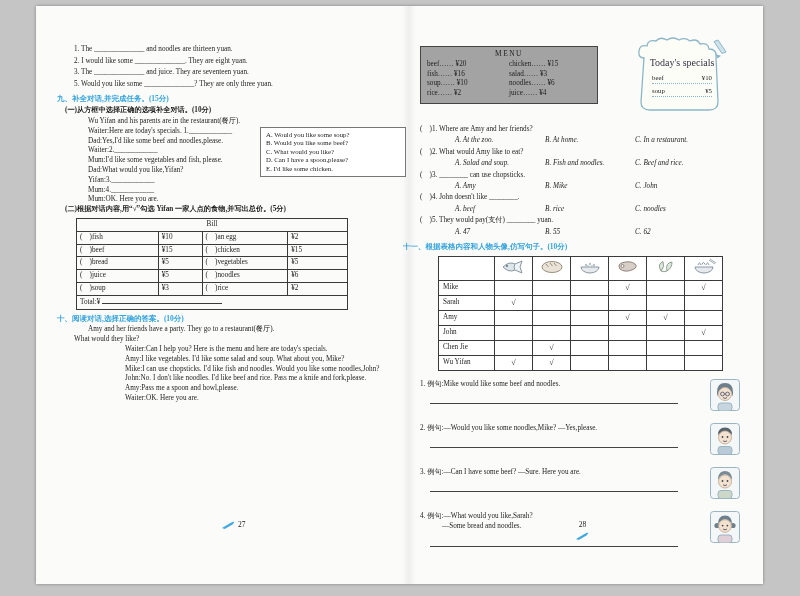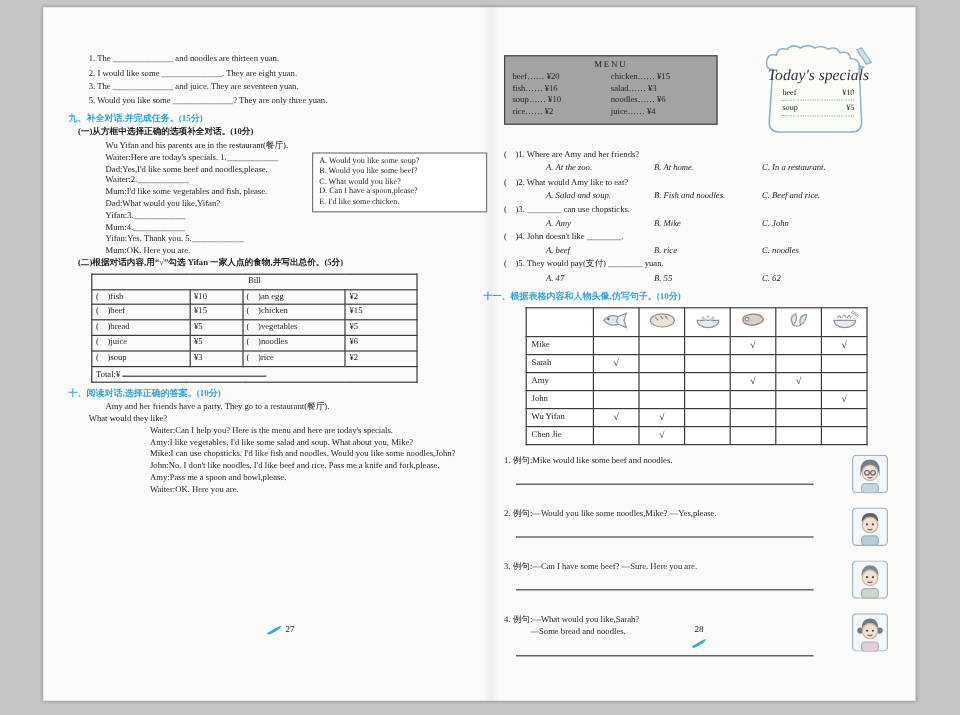--- a/index.html
+++ b/index.html
@@ -24,21 +24,21 @@
   .tblank{display:inline-block;width:120px;border-bottom:1px solid #3a3a3a;height:7px;}
   .intro10a{text-indent:14px;}
   .d10{padding-left:64px;text-indent:-13px;}
   .menu-row{position:relative;height:80px;}
   .menu-box{position:absolute;left:0;top:2px;width:178px;border:1px solid #444;background:#a3a3a3;padding:2px 6px 4px;}
   .menu-title{text-align:center;font-size:7.4px;letter-spacing:1.5px;margin-bottom:1px;}
   .menu-cols{display:flex;}
   .menu-cols>div{flex:1;}
   .menu-item{line-height:9.8px;white-space:pre;}
   .specials{position:absolute;left:214px;top:-8px;width:98px;height:88px;}
-  .note-title{position:absolute;top:22px;left:4px;right:6px;text-align:center;font-style:italic;font-size:13px;color:#334;}
+  .note-title{position:absolute;top:22px;left:4px;right:6px;text-align:center;font-size:10px;color:#334;}
   .note-item{position:absolute;left:18px;right:20px;display:flex;justify-content:space-between;font-size:6.8px;border-bottom:1px dotted #8cb6c8;line-height:10px;}
   .ni0{top:37px;} .ni1{top:50px;}
   .qline{white-space:pre;line-height:11.4px;}
   .opts{display:flex;padding-left:35px;line-height:11.4px;font-style:italic;}
   .opts span{white-space:pre;}
   .opts span:nth-child(1),.opts span:nth-child(2){width:90px;}
   table.grid{border-collapse:collapse;margin:4px 0 8px 18px;background:#fff;}
   .grid td{border:1px solid #3a3a3a;}
   .grid .corner{width:56px;}
   .grid .foodc{width:38px;height:24px;text-align:center;vertical-align:middle;}
@@ -81,21 +81,20 @@
         <div>E. I'd like some chicken.</div>
       </div>
       <div class="intro9">Wu Yifan and his parents are in the restaurant(餐厅).</div>
       <div class="d9">Waiter:Here are today's specials. 1.____________</div>
       <div class="d9">Dad:Yes,I'd like some beef and noodles,please.</div>
       <div class="d9">Waiter:2.____________</div>
       <div class="d9">Mum:I'd like some vegetables and fish, please.</div>
       <div class="d9">Dad:What would you like,Yifan?</div>
       <div class="d9">Yifan:3.____________</div>
       <div class="d9">Mum:4.____________</div>
-      <div class="d9">Yifan:Yes. Thank you. 5.____________</div>
       <div class="d9">Mum:OK. Here you are.</div>
     </div>
 
     <div class="sub-title clear">(二)根据对话内容,用“√”勾选 Yifan 一家人点的食物,并写出总价。(5分)</div>
 
     <table class="bill">
       <colgroup>
           <col style="width:82px">
           <col style="width:44px">
           <col style="width:86px">
@@ -314,31 +313,31 @@
       <tr>
         <td class="namec">John</td>
         <td class="chk"></td>
         <td class="chk"></td>
         <td class="chk"></td>
         <td class="chk"></td>
         <td class="chk"></td>
         <td class="chk">√</td>
       </tr>
       <tr>
+        <td class="namec">Chen Jie</td>
+        <td class="chk"></td>
+        <td class="chk">√</td>
+        <td class="chk"></td>
+        <td class="chk"></td>
+        <td class="chk"></td>
+        <td class="chk"></td>
+      </tr>
+      <tr>
         <td class="namec">Wu Yifan</td>
         <td class="chk">√</td>
-        <td class="chk">√</td>
-        <td class="chk"></td>
-        <td class="chk"></td>
-        <td class="chk"></td>
-        <td class="chk"></td>
-      </tr>
-      <tr>
-        <td class="namec">Chen Jie</td>
-        <td class="chk"></td>
         <td class="chk">√</td>
         <td class="chk"></td>
         <td class="chk"></td>
         <td class="chk"></td>
         <td class="chk"></td>
       </tr>
     </tbody>
       </table>
 
     <div class="sentences">

